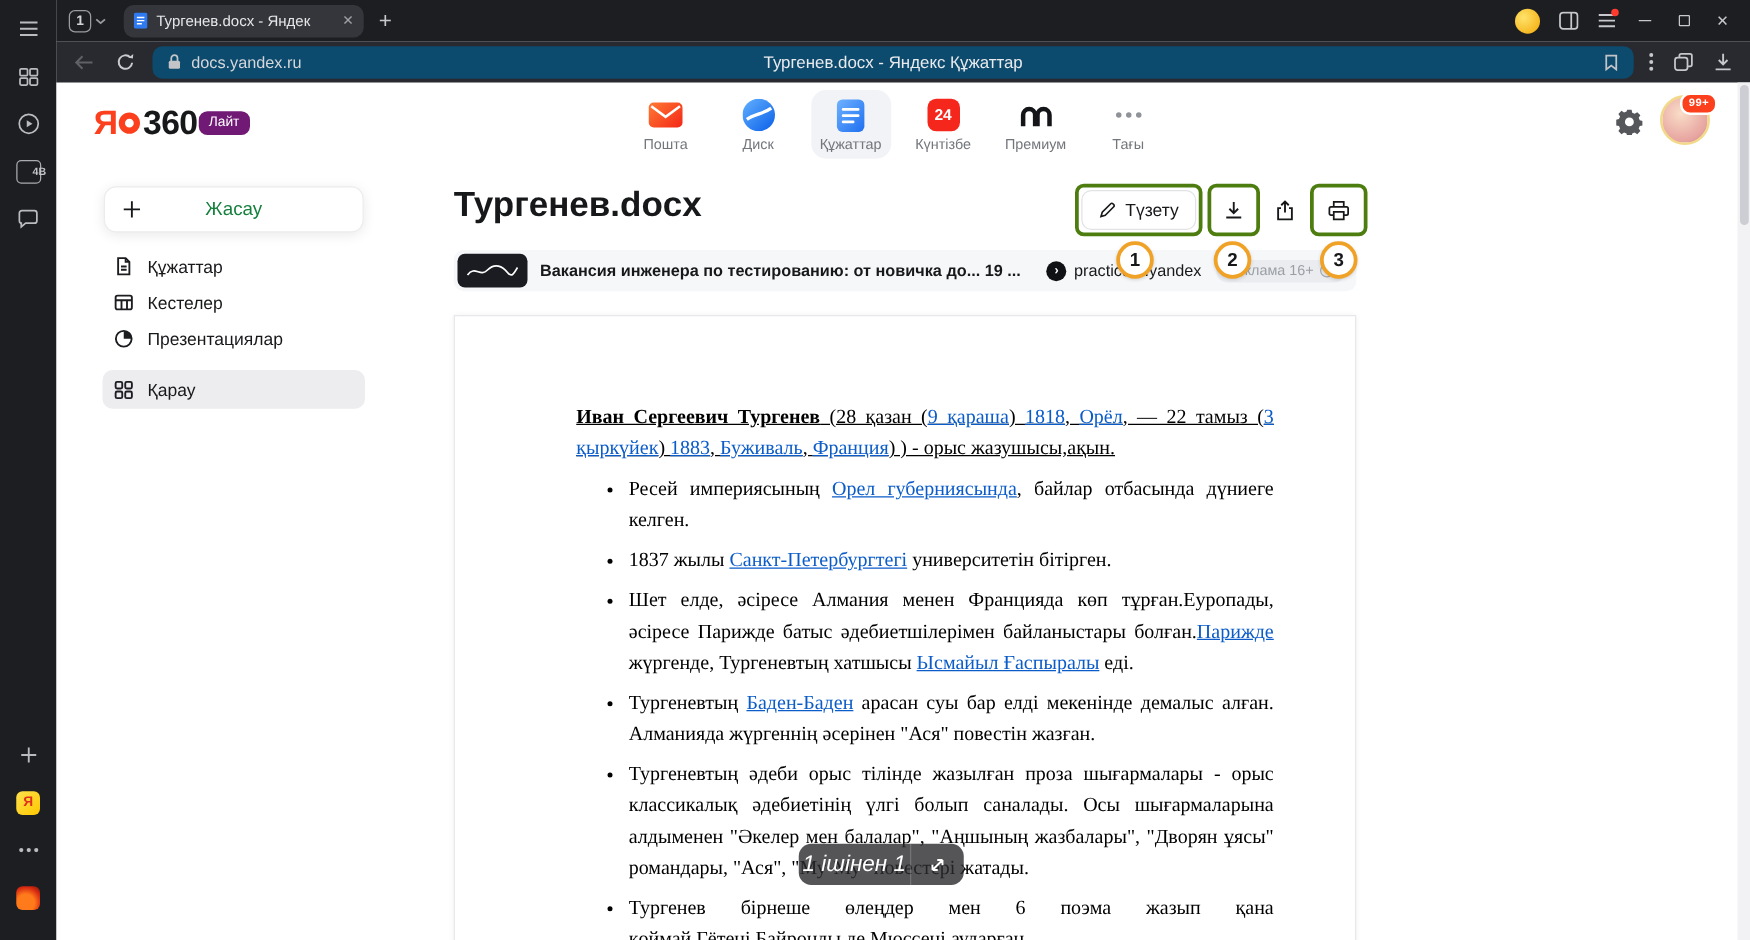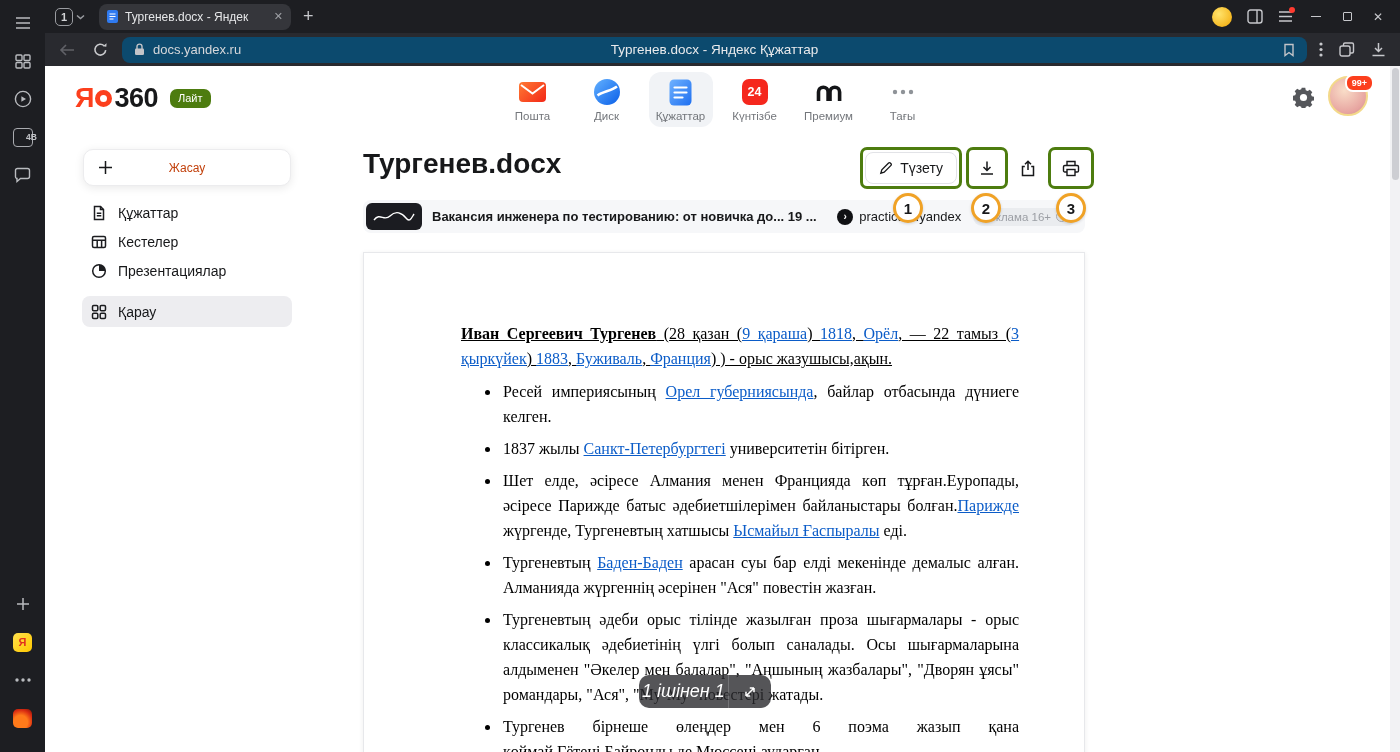--- a/index.html
+++ b/index.html
@@ -52,46 +52,46 @@
   .scroll-thumb { position:absolute; left:1.5px; top:2px; width:7px; height:112px; background:#cdced3; border-radius:4px; }
 
   
   .page { position:absolute; left:45px; top:66px; width:1345px; height:686px; background:#fff; overflow:hidden; }
 
   
   .logo { position:absolute; left:30px; top:17px; display:flex; align-items:center; cursor:pointer; }
   .logo-ya { color:#fc3f1d; font-weight:bold; font-size:27px; letter-spacing:-1px; }
   .logo-ring { width:17px; height:17px; border:5px solid #fc3f1d; border-radius:50%; margin:0 2px; }
   .logo-360 { color:#17181a; font-weight:bold; font-size:27px; letter-spacing:-0.5px; }
-  .logo-badge { margin-left:12px; background:#4d7c0f; color:#fff; font-size:11px; padding:3px 8px 4px; border-radius:7px; }
+  .logo-badge { margin-left:1px; background:#701a75; color:#fff; font-size:11px; padding:3px 8px 4px; border-radius:7px; }
 
   .svc-nav { position:absolute; left:50%; top:6px; transform:translateX(-50%); display:flex; gap:10px; }
   .nav-item { width:64px; display:flex; flex-direction:column; align-items:center; gap:4px;
     padding:6px 4px 5px; border-radius:12px; cursor:pointer; }
   .nav-item.active { background:#f1f3f6; }
   .nav-icon { height:28px; display:flex; align-items:center; justify-content:center; position:relative; }
   .nav-label { font-size:11.5px; color:#73767b; white-space:nowrap; }
   .cal-icon { width:26px; height:26px; border-radius:7px; background:#f5271d; color:#fff;
     display:flex; align-items:center; justify-content:center; font-size:12.5px; font-weight:bold; }
   .env-icon { width:27px; height:20px; border-radius:4px; background:linear-gradient(135deg,#ff7a33,#f32717);
     position:relative; overflow:hidden; }
   .env-icon svg { position:absolute; left:0; top:0; }
 
   .gear-btn { position:absolute; right:76px; top:21px; cursor:pointer; }
   .avatar { position:absolute; right:22px; top:10px; width:40px; height:40px; border-radius:50%;
     border:2px solid #f3d98a; background:radial-gradient(circle at 40% 35%,#f9ddc8,#e7a4a0 70%,#b97f92); cursor:pointer; }
   .avatar-badge { position:absolute; top:-4px; right:-8px; background:#fc3f1d; color:#fff; font-size:9px;
-    font-weight:bold; padding:2px 5px; border-radius:8px; border:2px solid #fff; }
+    font-weight:bold; padding:2px 5px; border-radius:8px; border:2px solid #fff;font-family:Liberation Mono, monospace; }
 
   
   .create-btn { position:absolute; left:38px; top:83px; width:208px; height:37px; background:#fff;
     border:1px solid #ececee; border-radius:10px; box-shadow:0 2px 10px rgba(0,0,0,0.09);
     display:flex; align-items:center; justify-content:center; cursor:pointer; }
   .create-btn svg { position:absolute; left:14px; }
-  .create-label { font-size:12px; color:#c2410c; }
+  .create-label { font-size:15px; color:#15803d; }
   .side-menu { position:absolute; left:37px; top:132px; width:210px; }
   .side-item { display:flex; align-items:center; gap:11px; height:29px; padding:0 9px;
     border-radius:8px; cursor:pointer; }
   .side-item.active { background:#ededf0; height:31px; margin-top:11px; }
   .side-label { font-size:14px; color:#17181a; }
 
   
   .doc-title { position:absolute; left:318px; top:82px; font-size:28px; font-weight:bold; color:#17181a; }
 
   .actions { position:absolute; top:81px; right:296px; display:flex; align-items:center; }

